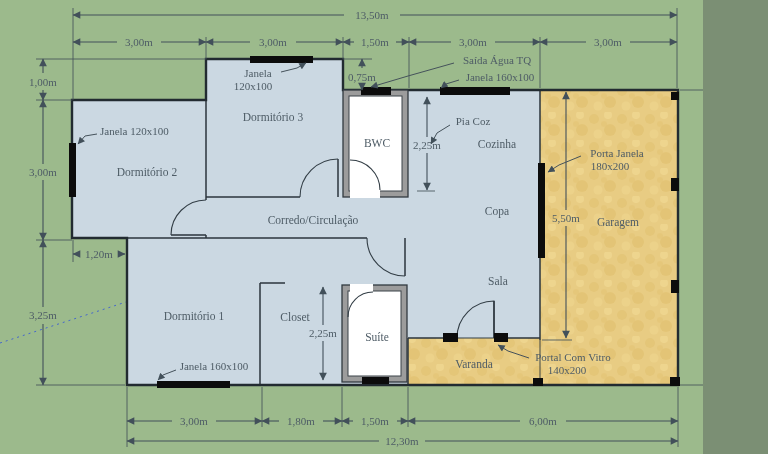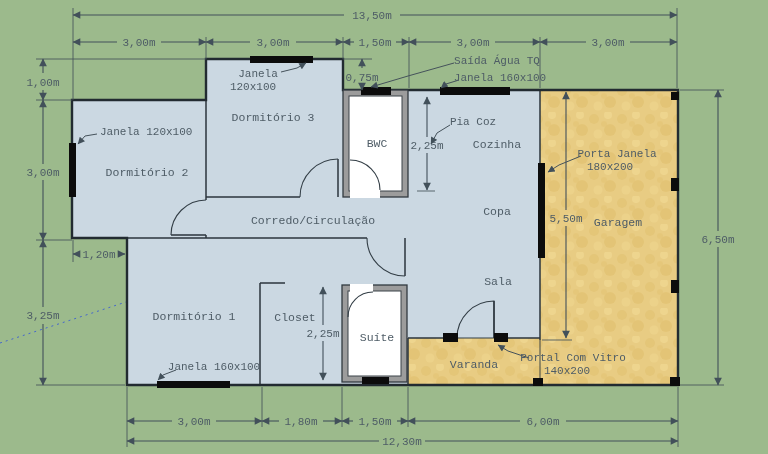--- a/index.html
+++ b/index.html
@@ -1,17 +1,17 @@
 <!DOCTYPE html>
 <html><head>
 <meta charset="utf-8">
 <style>
   html,body{margin:0;padding:0;background:#7b8f74;}
-  .stage{width:768px;height:454px;position:relative;overflow:hidden;background:#9cba8c;
-         font-family:Liberation Mono, monospace;}
+  .stage{width:703px;height:454px;position:relative;overflow:hidden;background:#9cba8c;
+         font-family:Liberation Serif, serif;}
   svg{display:block;}
   .e{stroke:#45525b;stroke-width:.9;fill:none;opacity:.95;}
   .d{stroke:#42505a;stroke-width:1.1;fill:none;}
   .l{stroke:#45525b;stroke-width:1;fill:none;}
   .wallx{fill:none;stroke:#222b31;stroke-width:2.4;}
   .wi{stroke:#2b353c;stroke-width:1.5;fill:none;}
   .arc{stroke:#333e46;stroke-width:1.1;fill:none;}
   .blk{fill:#0c0c0c;stroke:none;}
   .gray{fill:#9c9c9c;stroke:#323a40;stroke-width:1.3;}
   .white{fill:#ffffff;stroke:#3a4248;stroke-width:1;}

